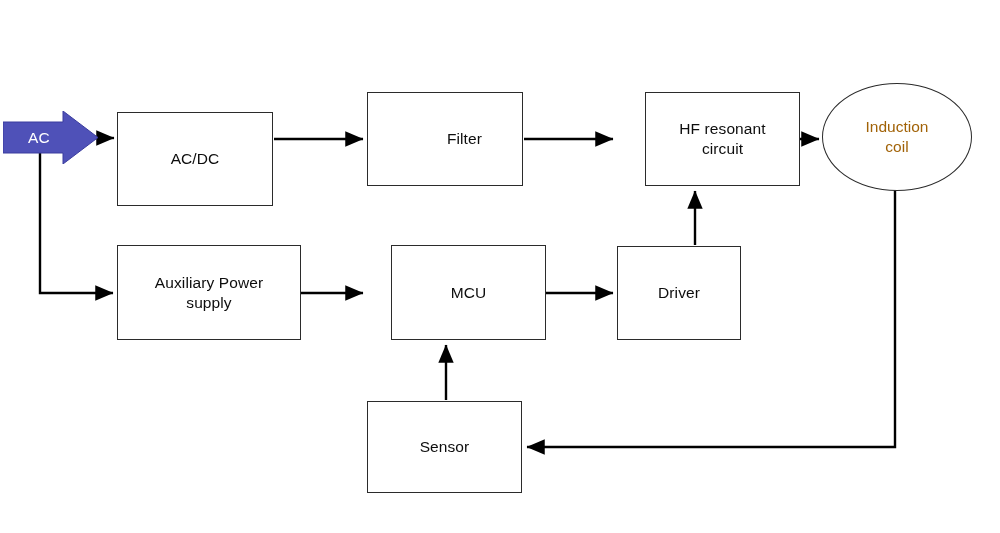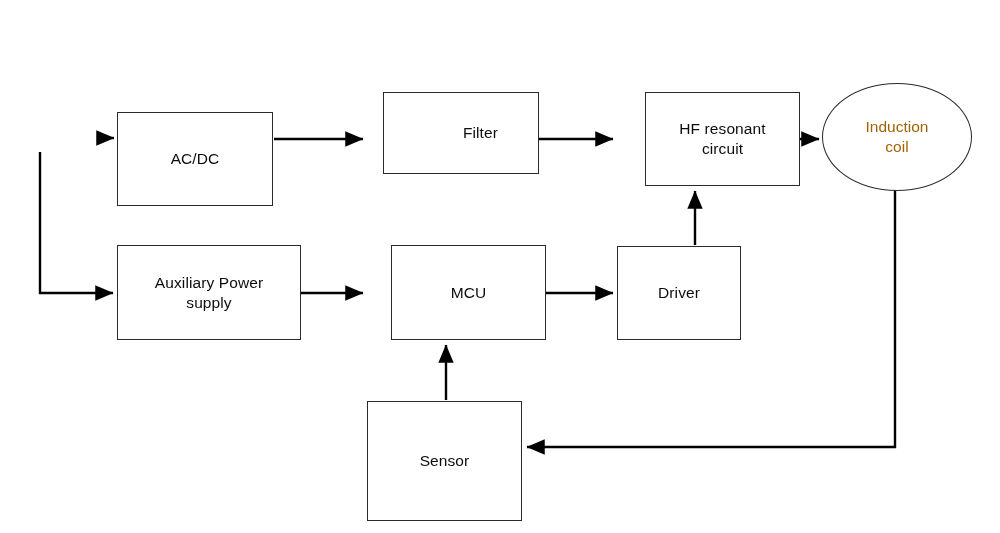--- a/index.html
+++ b/index.html
@@ -110,44 +110,50 @@
         <path d="M 773,139 L 819,139" marker-end="url(#ah)"></path>
         <path d="M 40,152 L 40,293 L 113,293" marker-end="url(#ah)"></path>
         <path d="M 274,293 L 363,293" marker-end="url(#ah)"></path>
         <path d="M 523,293 L 613,293" marker-end="url(#ah)"></path>
         <path d="M 695,245 L 695,191" marker-end="url(#ah)"></path>
         <path d="M 446,400 L 446,345" marker-end="url(#ah)"></path>
         <path d="M 895,190 L 895,447 L 527,447" marker-end="url(#ah)"></path>
       </g>
   </svg>
 
+  <div id="ac-arrow">
+    <svg width="95" height="53" viewBox="0 0 95 53" xmlns="http://www.w3.org/2000/svg">
+      <polygon points="0,11 60,11 60,0 95,26.5 60,53 60,42 0,42" fill="#4F51B8" stroke="#3B3D9E" stroke-width="1"></polygon>
+    </svg>
+    <span class="ac-text">AC</span>
+  </div>
 
   <div id="block-layer">
       <div class="block" style="left: 117px; top: 92px; width: 156px; height: 94px; margin-top: 20px;">
         <span class="blabel">AC/DC</span>
       </div>
-      <div class="block" style="left: 383px; top: 92px; width: 156px; height: 82px; padding-left: 45px;">
+      <div class="block" style="left: 367px; top: 92px; width: 156px; height: 94px; padding-left: 45px;">
         <span class="blabel">Filter</span>
       </div>
       <div class="block" style="left: 617px; top: 92px; width: 155px; height: 94px; margin-left: 28px;">
         <span class="blabel">HF resonant
 circuit</span>
       </div>
       <div class="ellipse" style="left: 822px; top: 83px; width: 150px; height: 108px;">
         <span class="blabel">Induction
 coil</span>
       </div>
       <div class="block" style="left: 117px; top: 245px; width: 184px; height: 95px;">
         <span class="blabel">Auxiliary Power
 supply</span>
       </div>
       <div class="block" style="left: 367px; top: 245px; width: 155px; height: 95px; margin-left: 24px;">
         <span class="blabel">MCU</span>
       </div>
       <div class="block" style="left: 617px; top: 246px; width: 124px; height: 94px;">
         <span class="blabel">Driver</span>
       </div>
-      <div class="block" style="left: 367px; top: 401px; width: 155px; height: 120px;">
+      <div class="block" style="left: 367px; top: 401px; width: 155px; height: 92px;">
         <span class="blabel">Sensor</span>
       </div>
     </div>
 
 </div>
 
 </body></html>

